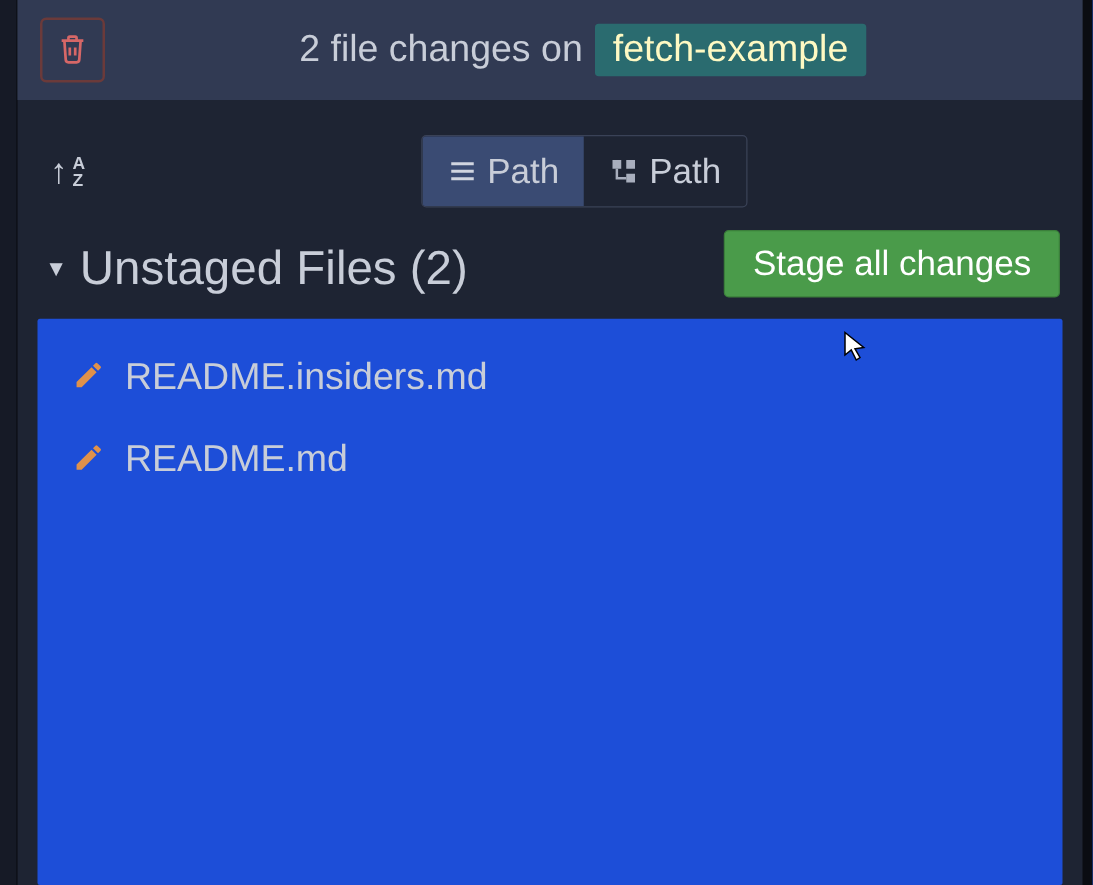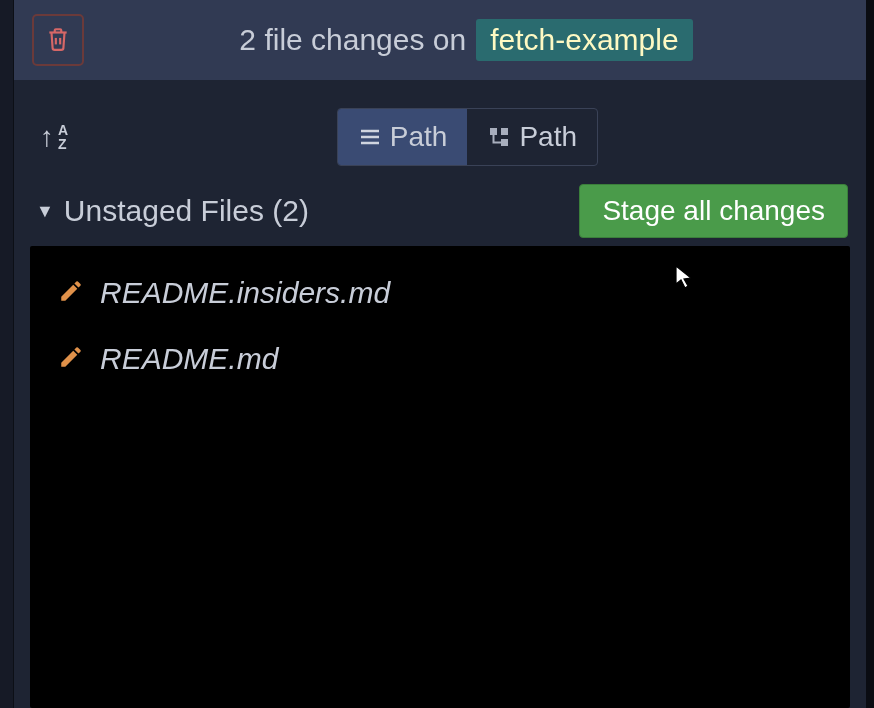--- a/index.html
+++ b/index.html
@@ -127,44 +127,43 @@
       padding: 14px 22px 12px 22px;
       gap: 10px;
       position: relative;
     }
     .collapse-caret {
       color: #c8cdd8;
       font-size: 18px;
     }
     .section-title {
       color: #c8cdd8;
-      font-size: 30px;
+      font-size: 38px;
       font-weight: 500;
     }
     .stage-all-btn {
       position: absolute;
       right: 18px;
       top: 4px;
       background: #4a9b4a;
       color: #fff;
       border: 1px solid #3b7f3b;
       border-radius: 4px;
       padding: 10px 22px;
       font-size: 28px;
       font-weight: 500;
       cursor: pointer;
       text-align: center;
     }
     .file-list {
-      background: #000000;
+      background: #1d4ed8;
       margin: 6px 16px 0 16px;
       padding: 14px 0;
       border-radius: 2px;
       flex: 1;
-      font-style: italic;
     }
     .file-row {
       display: flex;
       align-items: center;
       gap: 16px;
       padding: 16px 28px;
       cursor: pointer;
     }
     .edit-icon {
       width: 26px;

